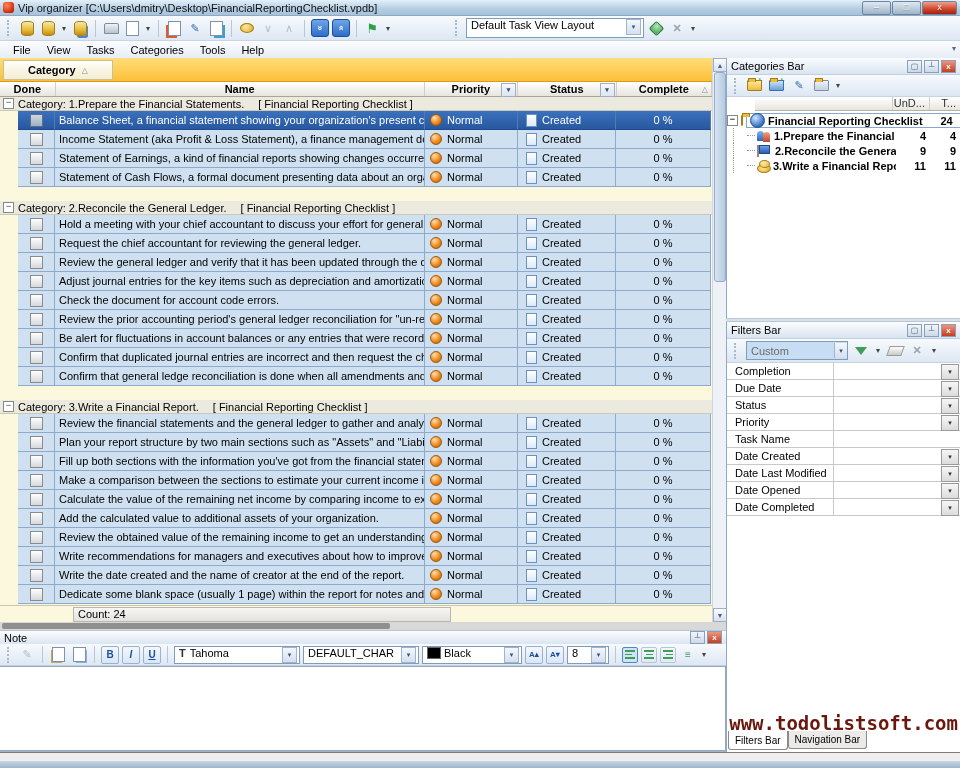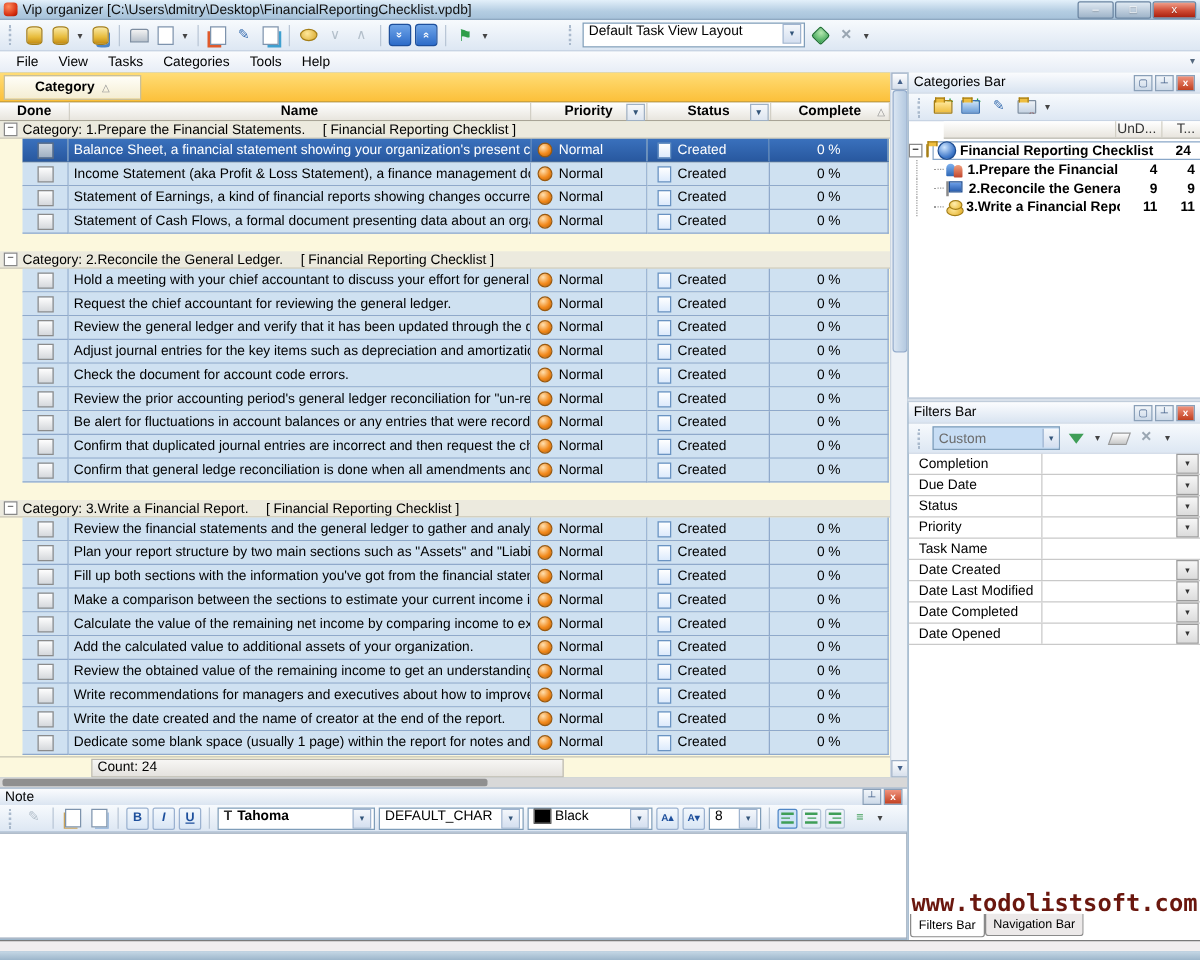--- a/index.html
+++ b/index.html
@@ -154,21 +154,21 @@
   .filters{left:726px;top:322px;width:234px;height:430px;background:#fff;border-left:1px solid #8fa9c2;}
   .fcombo{width:96px;height:17px;background:#c7ddf4;border:1px solid #7f9db9;color:#6b6b6b;
           display:flex;align-items:center;padding-left:4px;}
   .fcombo .cbtn{margin-left:auto;width:12px;height:15px;background:linear-gradient(#f4f7fb,#d4dff0);
                 border-left:1px solid #9fb4cf;display:flex;align-items:center;justify-content:center;font-size:7px;color:#33557a;}
   .funnel{width:0;height:0;border-left:6px solid transparent;border-right:6px solid transparent;
           border-top:8px solid #3f9e57;position:relative;}
   .eraser{width:13px;height:8px;background:linear-gradient(#fdfdfd,#c9c9c9);border:1px solid #9a9a9a;
           transform:skewX(-20deg);}
   .grayx{color:#9aa6b2;font-weight:bold;font-size:11px;}
-  .frow{height:16px;display:flex;align-items:center;border-bottom:1px solid #c9c9c9;gap:28px;}
+  .frow{height:16px;display:flex;align-items:flex-start;border-bottom:1px solid #c9c9c9;gap:28px;}
   .frow .flbl{width:98px;padding-left:8px;border-right:1px solid #c9c9c9;height:16px;line-height:16px;
               overflow:hidden;white-space:nowrap;flex:none;}
   .frow .fval{flex:1;height:16px;}
   .frow .fdd{width:16px;height:14px;margin:1px 1px 1px 0;background:linear-gradient(#f6f6f6,#dcdcdc);
              border:1px solid #9a9a9a;display:flex;align-items:center;justify-content:center;font-size:7px;color:#333;flex:none;}
   .btabs{position:absolute;left:728px;top:731px;height:19px;display:flex;align-items:flex-start;z-index:3;}
   .btab{height:17px;padding:0 6px;border:1px solid #8a8a8a;border-top:none;background:#ece9e9;
         display:flex;align-items:center;font-size:10px;border-radius:0 0 3px 3px;}
   .btab.active{background:#fff;height:18px;}
 
@@ -714,21 +714,21 @@
     <span class="ti">
         <span class="pagew" style="box-shadow:2px 2px 0 -1px #8fb0d8;"></span>
       </span>
     <span class="sep"></span>
     <span class="fmtb">B</span>
     <span class="fmtb" style="font-style:italic;">I</span>
     <span class="fmtb" style="text-decoration:underline;">U</span>
     <span class="sep"></span>
     <span class="combo" style="width:118px;height:16px;">
       <b style="margin-right:4px;color:#333;">T</b>
-      <span style="flex:1;font-weight:bold;">Tahoma</span>
+      <span style="flex:1;">Tahoma</span>
       <span class="cbtn">▾</span>
     </span>
     <span class="combo" style="width:108px;height:16px;">
       <span style="flex:1;overflow:hidden;">DEFAULT_CHAR</span>
       <span class="cbtn">▾</span>
     </span>
     <span class="combo" style="width:92px;height:16px;">
       <span class="swatch"></span>
       <span style="flex:1;">Black</span>
       <span class="cbtn">▾</span>
@@ -888,26 +888,26 @@
           <span class="flbl">Date Created</span>
           <span class="fval"></span>
           <span class="fdd">▾</span>
         </div>
         <div class="frow">
           <span class="flbl">Date Last Modified</span>
           <span class="fval"></span>
           <span class="fdd">▾</span>
         </div>
         <div class="frow">
-          <span class="flbl">Date Completed</span>
+          <span class="flbl">Date Opened</span>
           <span class="fval"></span>
           <span class="fdd">▾</span>
         </div>
         <div class="frow">
-          <span class="flbl">Date Opened</span>
+          <span class="flbl">Date Completed</span>
           <span class="fval"></span>
           <span class="fdd">▾</span>
         </div>
       </div>
   </div>
 
   <div class="btabs">
     <span class="btab active">Filters Bar</span>
     <span class="btab">Navigation Bar</span>
   </div>

